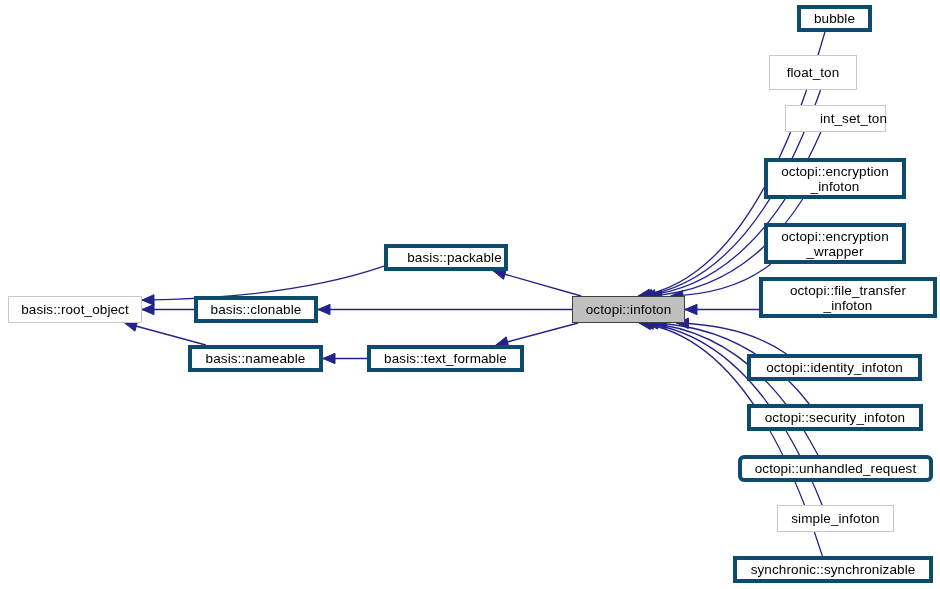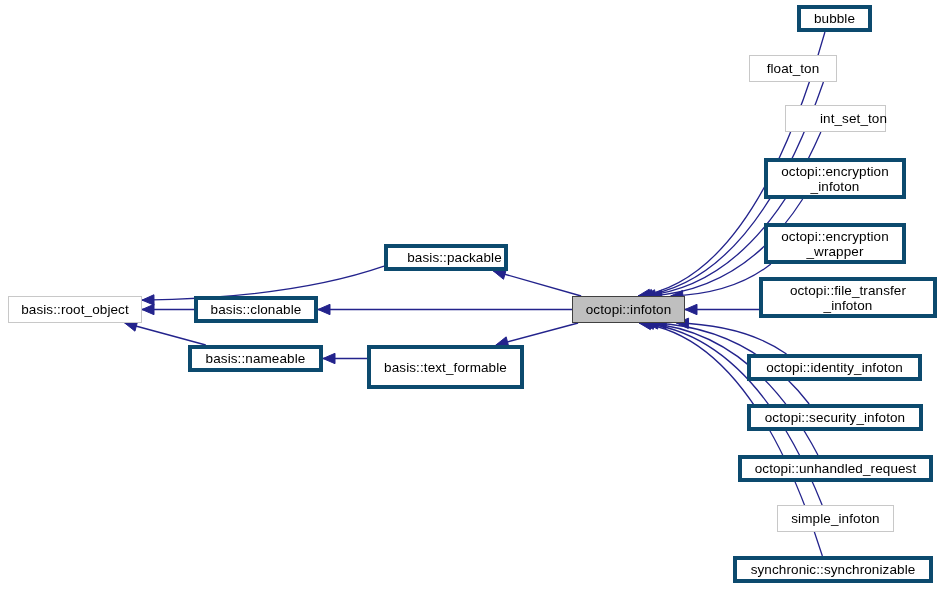--- a/index.html
+++ b/index.html
@@ -90,30 +90,30 @@
       <path d="M822.13,505.00 Q753.63,333.92 641.87,323.00" fill="none" stroke="#23238c" stroke-width="1.3"></path>
       <polygon points="641.87,323.00 654.32,318.99 653.31,329.34" fill="#23238c" stroke="#23238c"></polygon>
       <path d="M822.38,556.00 Q752.74,336.98 639.12,323.00" fill="none" stroke="#23238c" stroke-width="1.3"></path>
       <polygon points="639.12,323.00 651.66,319.30 650.39,329.63" fill="#23238c" stroke="#23238c"></polygon>
     </svg>
   <div id="node-layer">
       <div class="node faint" style="left: 8px; top: 296px; width: 134px; height: 27px;">basis::root_object</div>
       <div class="node" style="left: 194px; top: 296px; width: 124px; height: 27px;">basis::clonable</div>
       <div class="node" style="left: 188px; top: 345px; width: 135px; height: 27px;">basis::nameable</div>
       <div class="node" style="left: 384px; top: 244px; width: 124px; height: 27px; padding-left: 17px;">basis::packable</div>
-      <div class="node" style="left: 367px; top: 345px; width: 157px; height: 44px;">basis::text_formable</div>
+      <div class="node" style="left: 367px; top: 345px; width: 157px; height: 27px;">basis::text_formable</div>
       <div class="node current" style="left: 572px; top: 296px; width: 113px; height: 27px;">octopi::infoton</div>
       <div class="node" style="left: 797px; top: 5px; width: 75px; height: 27px;">bubble</div>
-      <div class="node faint" style="left: 749px; top: 55px; width: 88px; height: 27px;">float_ton</div>
+      <div class="node faint" style="left: 769px; top: 55px; width: 88px; height: 35px;">float_ton</div>
       <div class="node faint" style="left: 785px; top: 105px; width: 101px; height: 27px; padding-left: 36px;">int_set_ton</div>
       <div class="node" style="left: 764px; top: 158px; width: 142px; height: 41px;">octopi::encryption
 _infoton</div>
       <div class="node" style="left: 764px; top: 223px; width: 142px; height: 41px;">octopi::encryption
 _wrapper</div>
       <div class="node" style="left: 759px; top: 277px; width: 178px; height: 41px;">octopi::file_transfer
 _infoton</div>
       <div class="node" style="left: 747px; top: 354px; width: 175px; height: 27px;">octopi::identity_infoton</div>
       <div class="node" style="left: 747px; top: 404px; width: 176px; height: 27px;">octopi::security_infoton</div>
-      <div class="node" style="left: 738px; top: 455px; width: 195px; height: 27px;">octopi::unhandled_request</div>
+      <div class="node" style="left: 738px; top: 455px; width: 195px; height: 27px; border-radius: 6px;">octopi::unhandled_request</div>
       <div class="node faint" style="left: 777px; top: 505px; width: 117px; height: 27px;">simple_infoton</div>
       <div class="node" style="left: 733px; top: 556px; width: 200px; height: 27px;">synchronic::synchronizable</div>
     </div>
 </div>
 
 </body></html>

